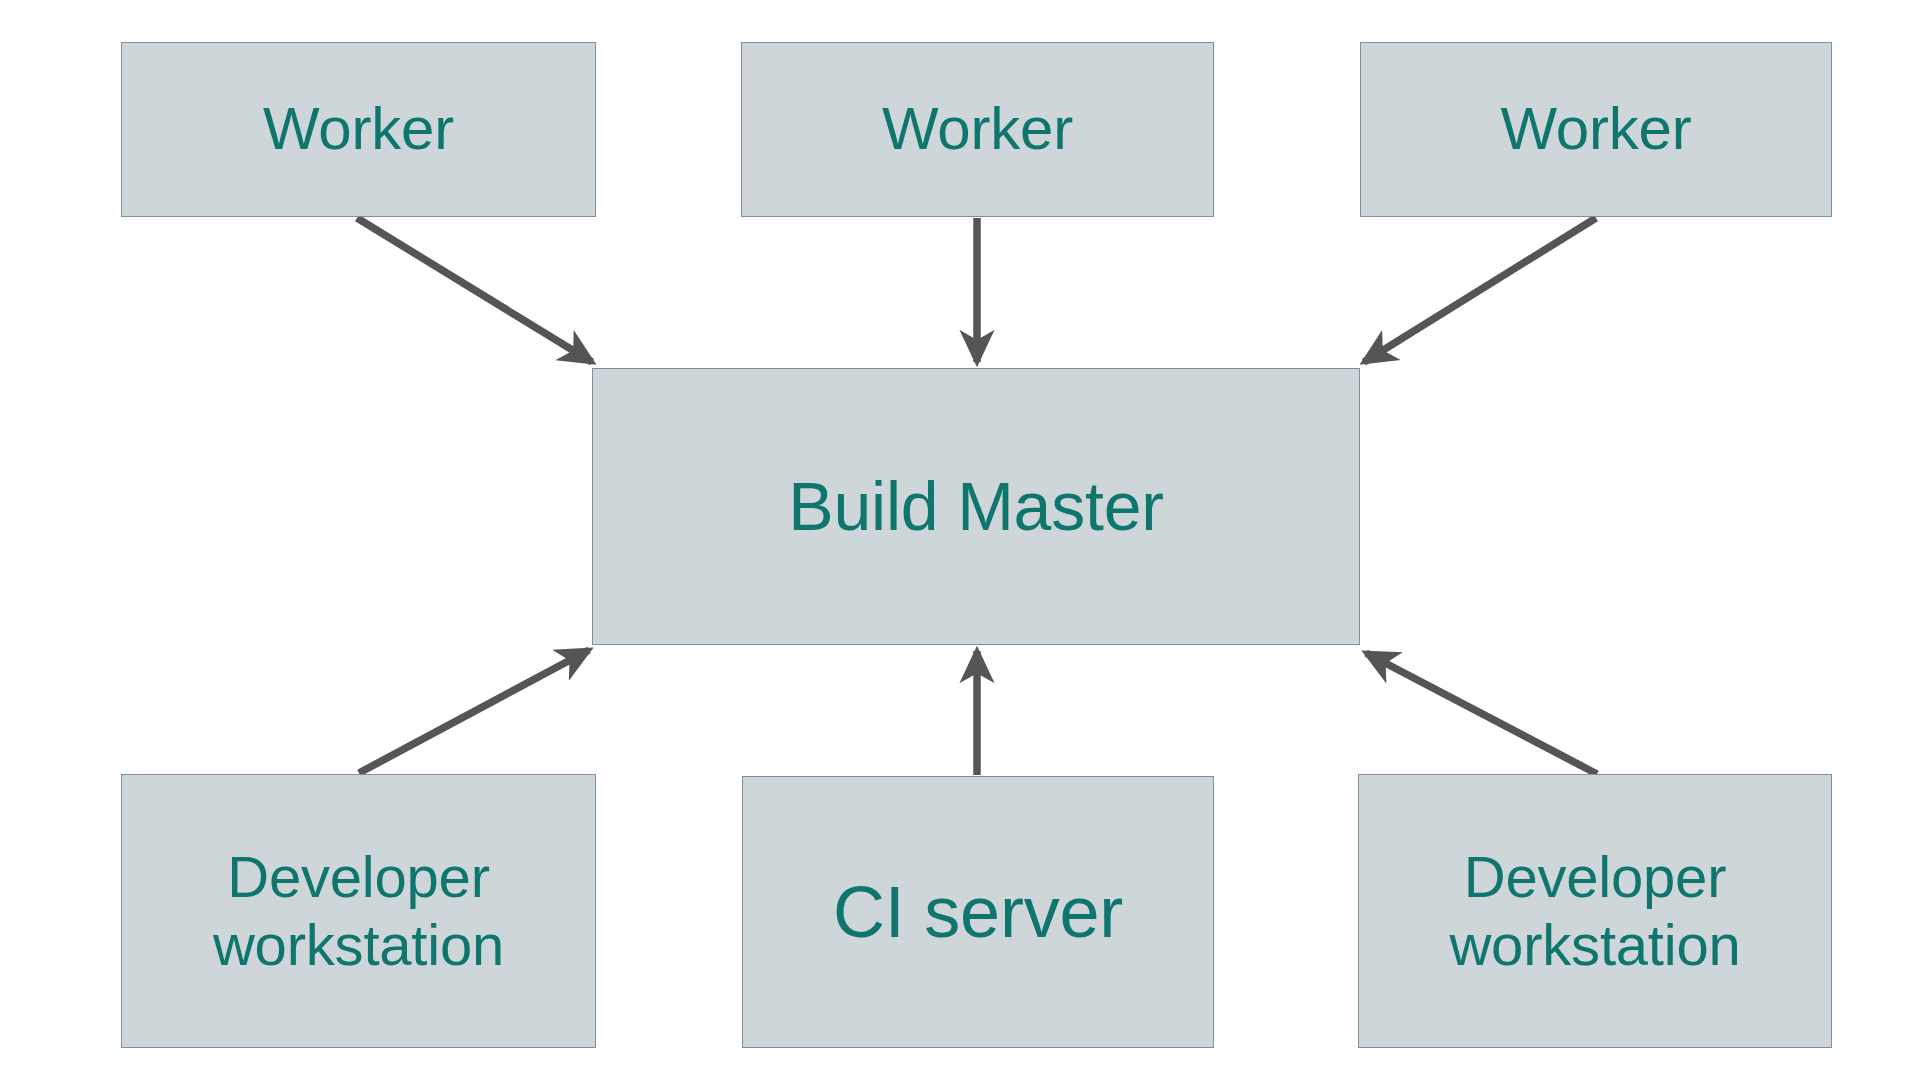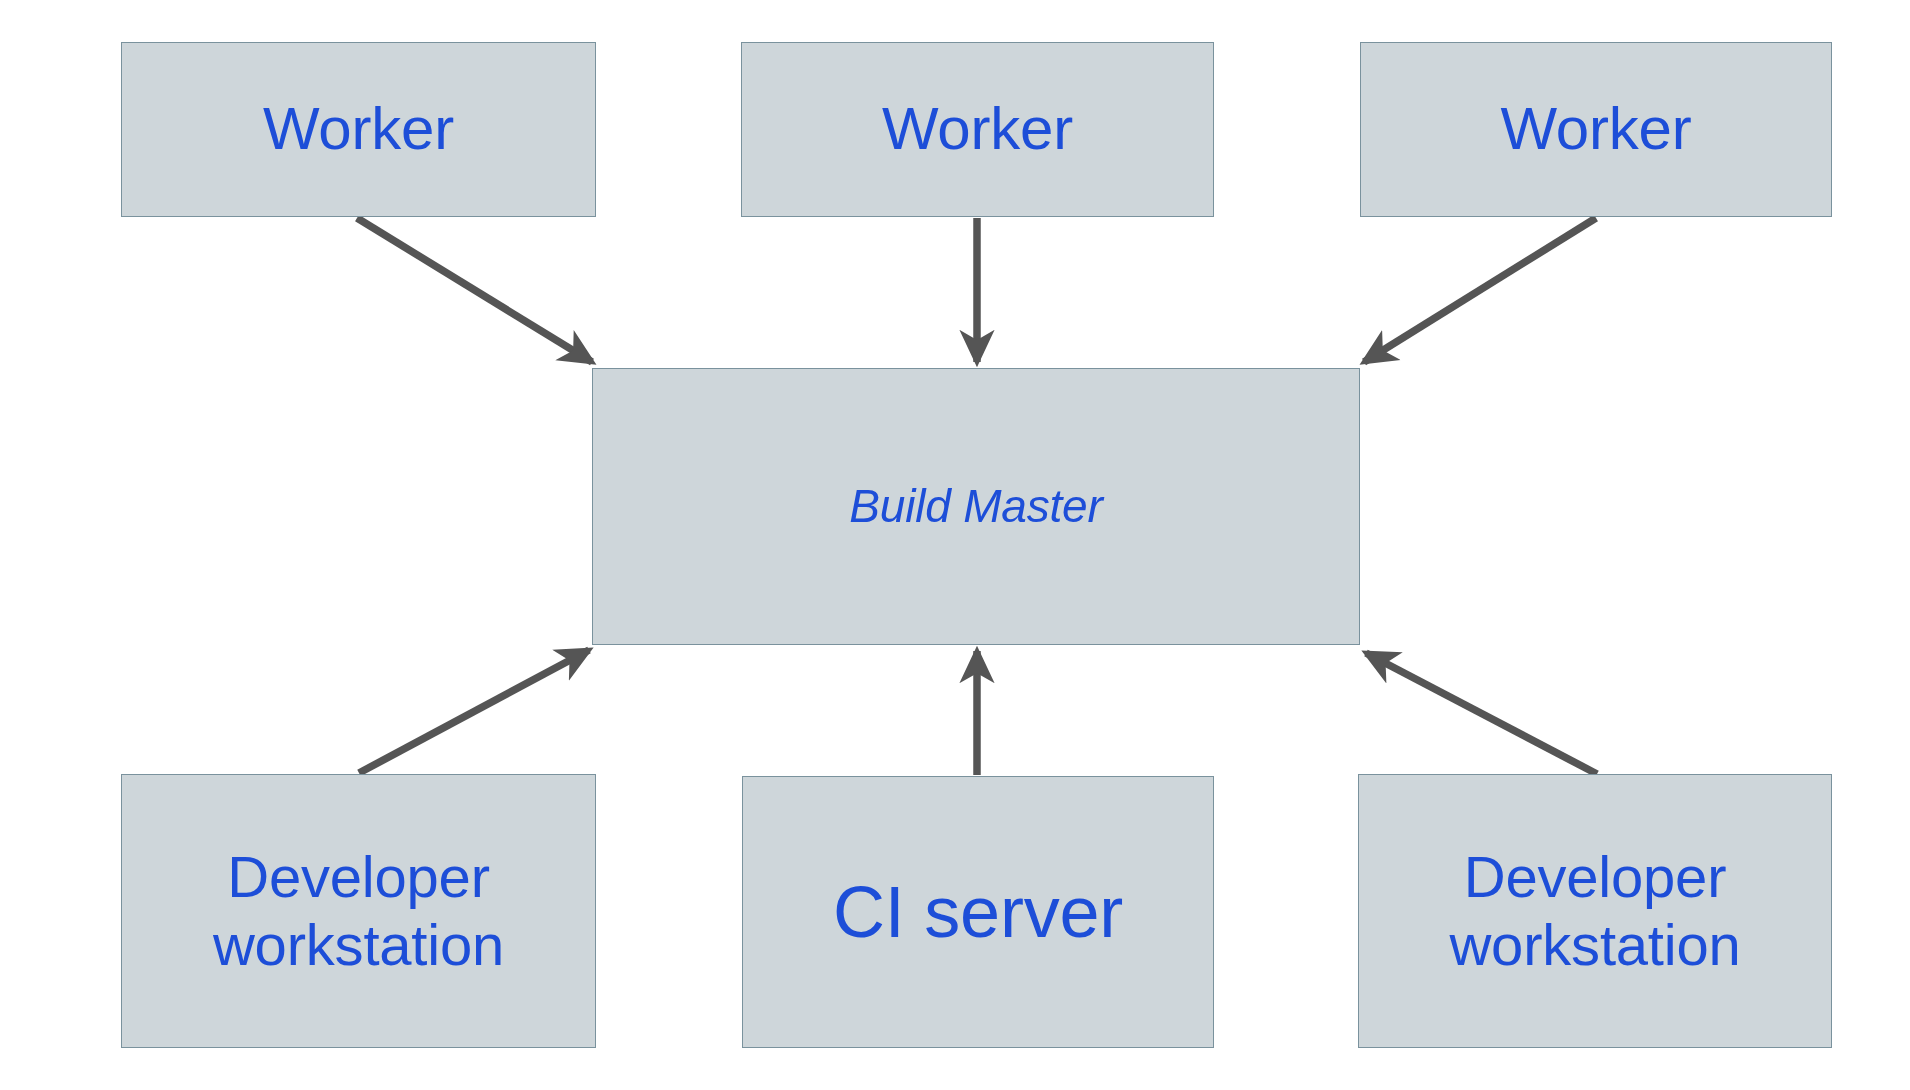--- a/index.html
+++ b/index.html
@@ -28,32 +28,32 @@
   }
   .node {
     position: absolute;
     box-sizing: border-box;
     background: #ced6da;
     border: 1.6px solid #7a929d;
     display: flex;
     align-items: center;
     justify-content: center;
     text-align: center;
-    color: #1d4ed8;
+    color: #0f766e;
     line-height: 1.18;
     white-space: pre-line;
     font-weight: 400;
     letter-spacing: -0.2px;
   }
   
   #node-worker-1 { left: 121px;  top: 42px;  width: 475px; height: 175px; font-size: 60px; }
   #node-worker-2 { left: 741px;  top: 42px;  width: 473px; height: 175px; font-size: 60px; }
   #node-worker-3 { left: 1360px; top: 42px;  width: 472px; height: 175px; font-size: 60px; }
   
-  #node-build-master { left: 592px; top: 368px; width: 768px; height: 277px; font-size: 46px; font-style: italic; }
+  #node-build-master { left: 592px; top: 368px; width: 768px; height: 277px; font-size: 68px; }
   
   #node-dev-workstation-left  { left: 121px;  top: 774px; width: 475px; height: 274px; font-size: 58px; }
   #node-ci-server             { left: 742px;  top: 776px; width: 472px; height: 272px; font-size: 72px; }
   #node-dev-workstation-right { left: 1358px; top: 774px; width: 474px; height: 274px; font-size: 58px; }
 </style>
 </head>
 <body>
 
 <div id="canvas">
 

